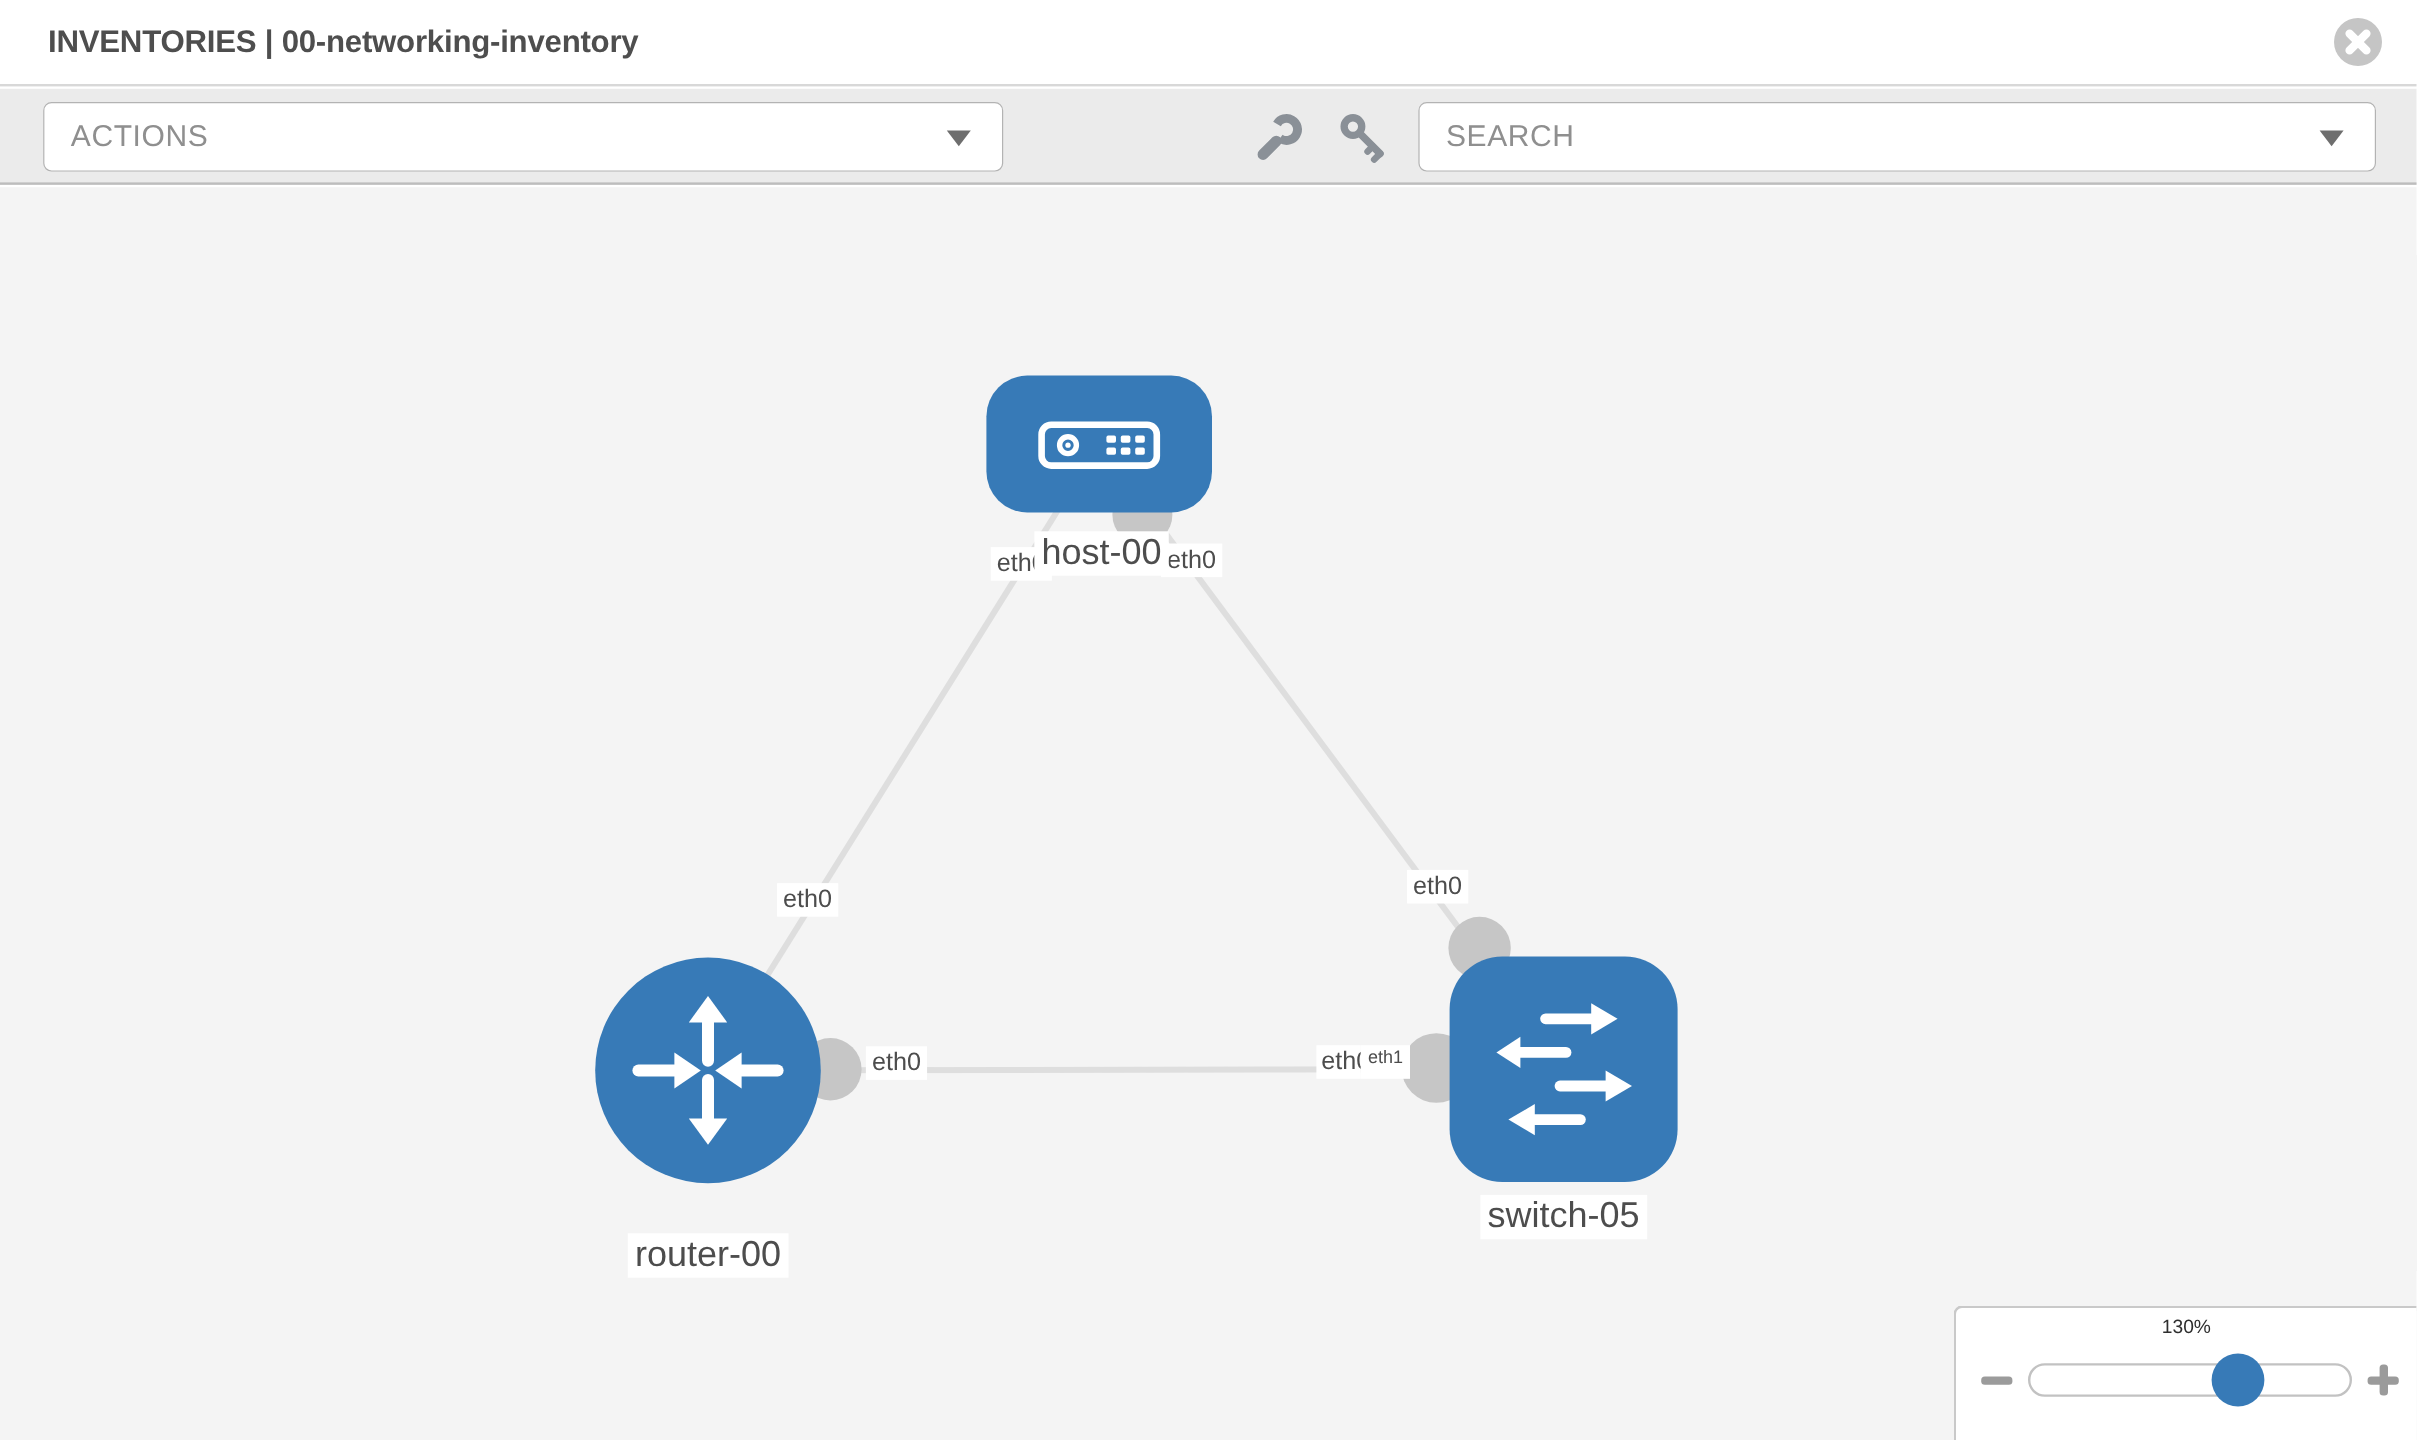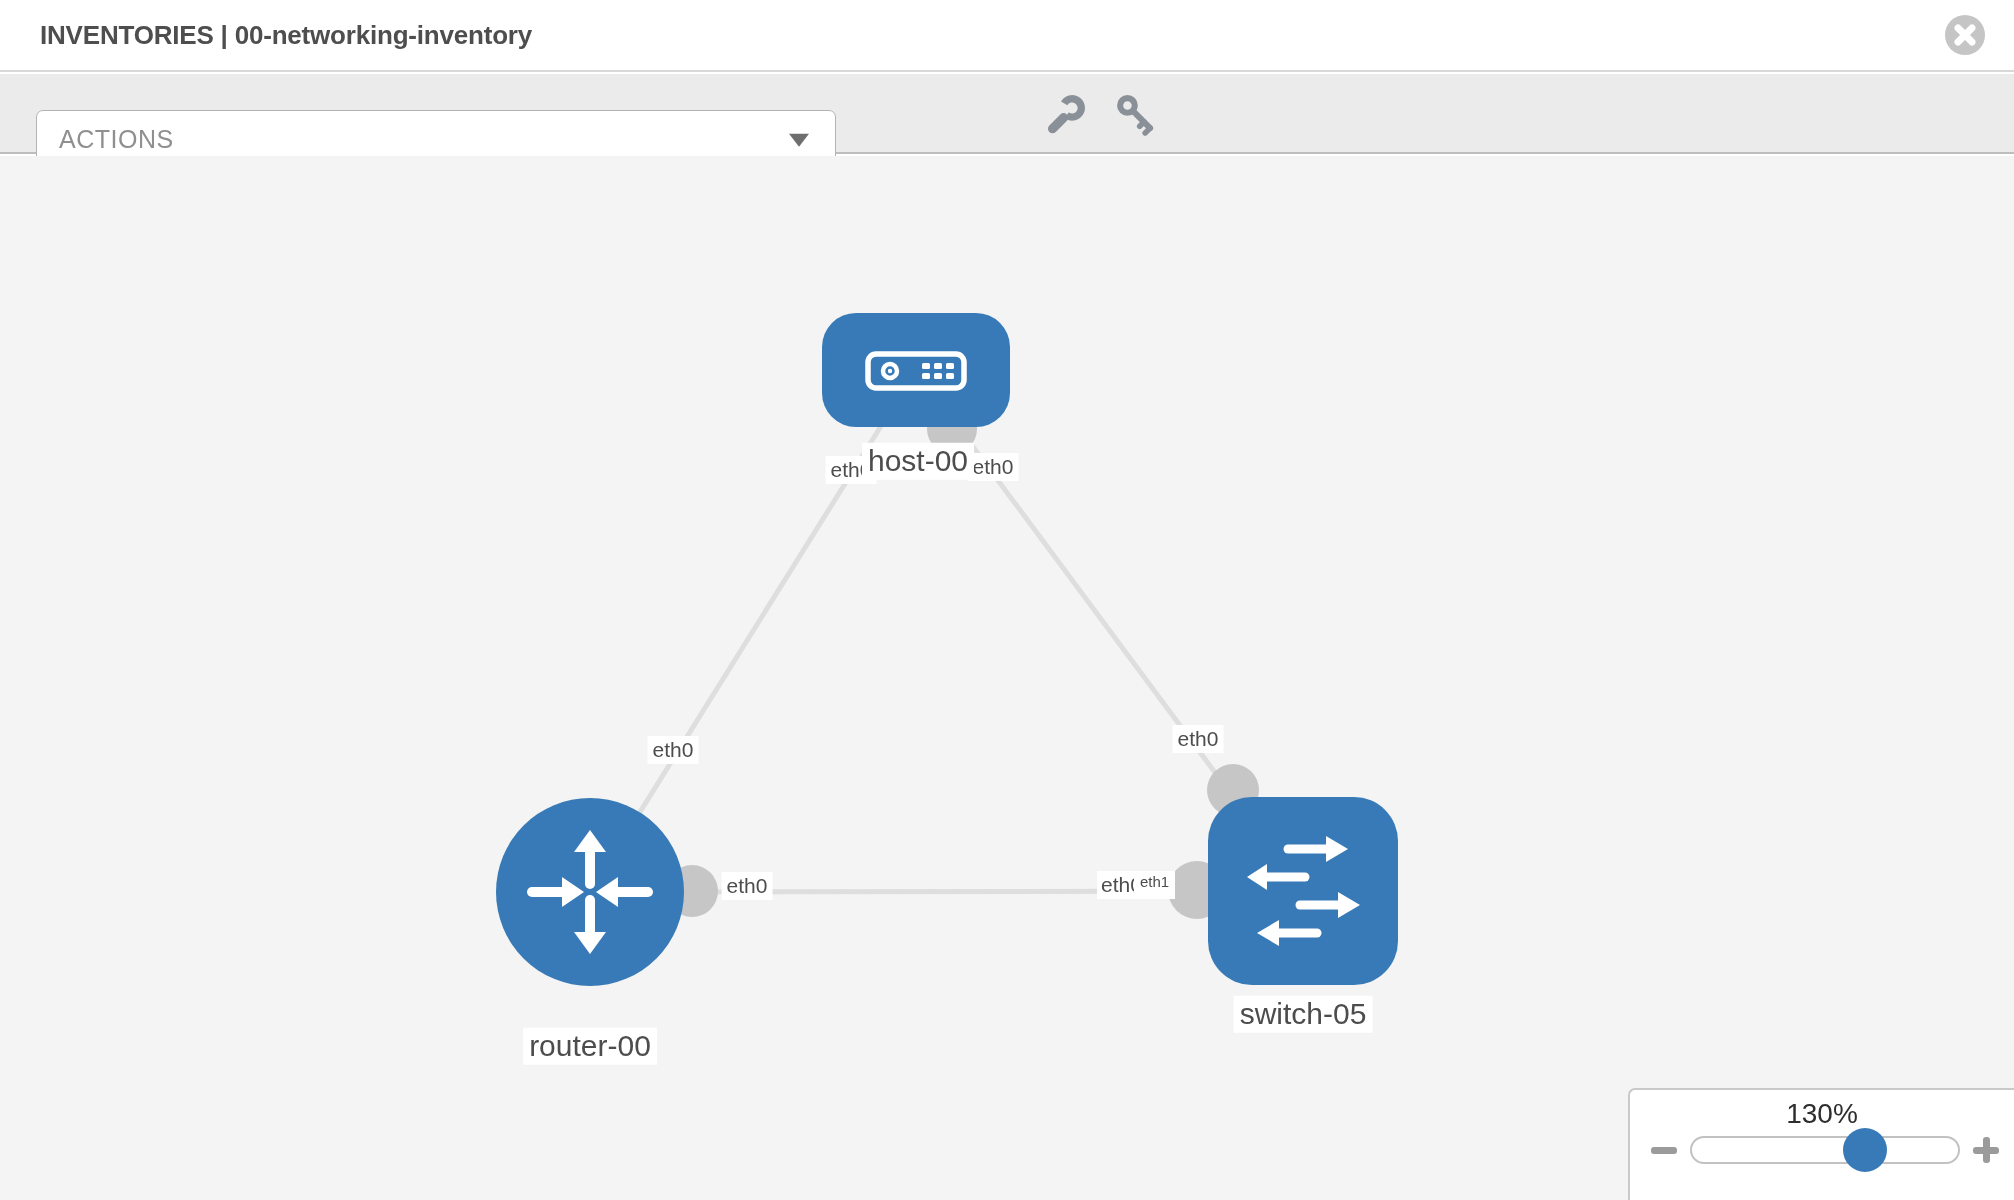--- a/index.html
+++ b/index.html
@@ -12,21 +12,21 @@
     border-bottom:2px solid #d8d8d8;box-sizing:border-box;}
   .page-title{position:absolute;left:40px;top:50%;transform:translateY(-50%);
     font-size:26px;font-weight:bold;color:#4e4e4e;letter-spacing:-0.2px;white-space:nowrap;}
   .close-btn{position:absolute;right:27px;top:13px;width:44px;height:44px;cursor:pointer;}
   
   .toolbar{position:absolute;left:0;top:74px;width:100%;height:80px;background:#ebebeb;
     border-bottom:2px solid #bdbdbd;box-sizing:border-box;}
   .dropdown{position:absolute;top:11px;height:58px;background:#ffffff;
     border:1px solid #b3b3b3;border-radius:7px;box-sizing:border-box;
     display:flex;align-items:center;padding:0 22px;cursor:pointer;}
-  .dd-actions{left:36px;width:800px;margin-top:25px;}
+  .dd-actions{left:36px;width:800px;}
   .dd-search{left:1182px;width:798px;}
   .dd-value{color:#8f8f8f;font-size:25px;letter-spacing:0.5px;}
   .caret{position:absolute;right:26px;top:50%;transform:translateY(-40%);
     width:0;height:0;border-left:10px solid transparent;border-right:10px solid transparent;
     border-top:13px solid #6e6e6e;}
   .tool-btn{position:absolute;top:18px;width:44px;height:44px;cursor:pointer;}
   .tool-wrench{left:1044px;}
   .tool-key{left:1114px;}
   
   .canvas{position:absolute;left:0;top:156px;width:2014px;height:1044px;background:#f4f4f4;}
@@ -37,21 +37,21 @@
   .if-label{font-size:21px;padding:2px 5px;}
   .if-overlap-wrap{position:absolute;transform:translateY(-50%);display:flex;}
   .if-under{display:block;width:33px;overflow:hidden;background:#ffffff;color:#4d4d4d;
     font-size:21px;padding:2px 0 2px 4px;white-space:nowrap;}
   .if-over{display:block;background:#ffffff;color:#4d4d4d;font-size:15px;padding:2px 6px;}
   
   .zoom-panel{position:absolute;right:0;bottom:0;width:386px;height:112px;background:#ffffff;
     border-top:2px solid #c9c9c9;border-left:2px solid #c9c9c9;border-top-left-radius:7px;
     box-sizing:border-box;}
   .zoom-level{position:absolute;left:0;top:8px;width:100%;text-align:center;
-    font-size:28px;color:#2e2e2e;}
+    font-size:16px;color:#2e2e2e;}
   .zoom-row{position:absolute;left:0;top:36px;width:100%;height:48px;}
   .zoom-minus{position:absolute;left:20px;top:50%;transform:translateY(-50%);
     width:28px;height:28px;cursor:pointer;}
   .zoom-minus::before{content:"";position:absolute;left:1px;top:11px;width:26px;height:7px;
     background:#9b9b9b;border-radius:3px;}
   .zoom-plus{position:absolute;right:14px;top:50%;transform:translateY(-50%);
     width:28px;height:28px;cursor:pointer;}
   .zoom-plus::before{content:"";position:absolute;left:1px;top:11px;width:26px;height:7px;
     background:#9b9b9b;border-radius:3px;}
   .zoom-plus::after{content:"";position:absolute;left:11px;top:1px;width:7px;height:26px;
@@ -92,20 +92,24 @@
 
     <div class="tool-btn tool-key">
       <svg width="44" height="44" viewBox="0 0 36 36">
         <circle cx="11" cy="11" r="6" fill="none" stroke="#8a9097" stroke-width="5"></circle>
         <line x1="15.5" y1="15.5" x2="29.5" y2="29.5" stroke="#8a9097" stroke-width="5" stroke-linecap="round"></line>
         <line x1="29.5" y1="29.5" x2="25.5" y2="33.5" stroke="#8a9097" stroke-width="4.5" stroke-linecap="round"></line>
         <line x1="24.5" y1="24.5" x2="21" y2="28" stroke="#8a9097" stroke-width="4.5" stroke-linecap="round"></line>
       </svg>
     </div>
 
+    <div class="dropdown dd-search">
+      <span class="dd-value">SEARCH</span>
+      <span class="caret"></span>
+    </div>
   </div>
 
   <div class="canvas">
     <svg class="topo-svg" width="2014" height="1044" viewBox="0 0 2014 1044">
 
       <g stroke="#dedede" stroke-width="5">
         <line x1="916" y1="214" x2="590" y2="736"></line>
         <line x1="916" y1="214" x2="1303" y2="735"></line>
         <line x1="590" y1="736" x2="1303" y2="735"></line>
       </g>

